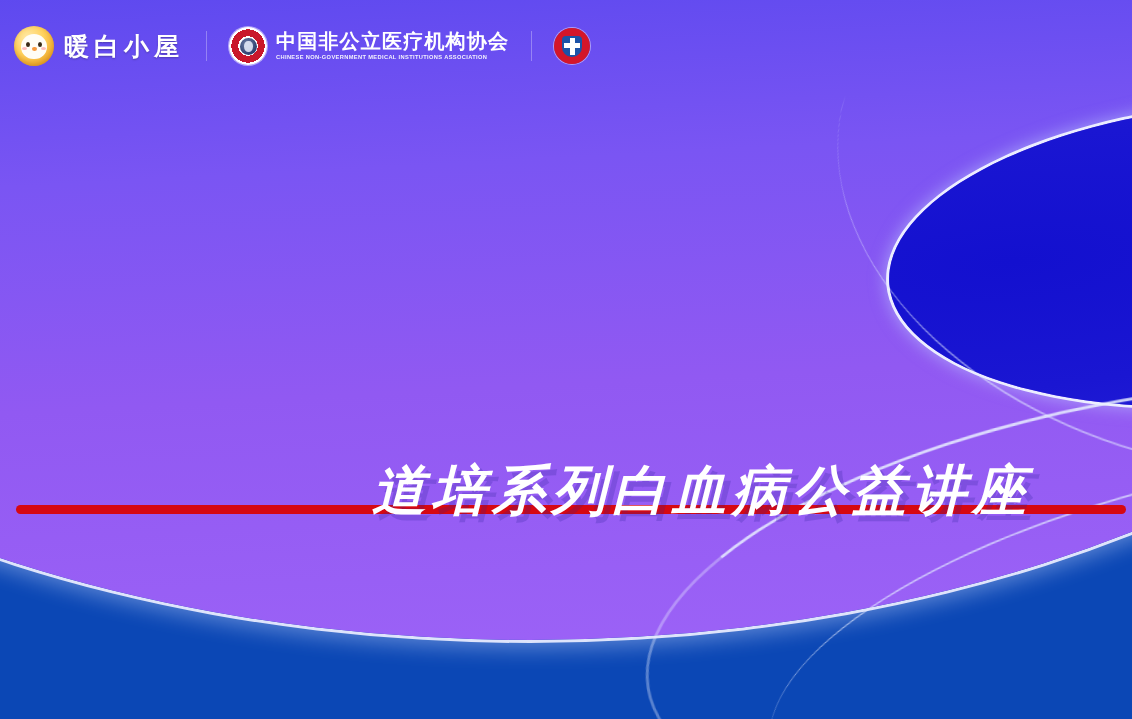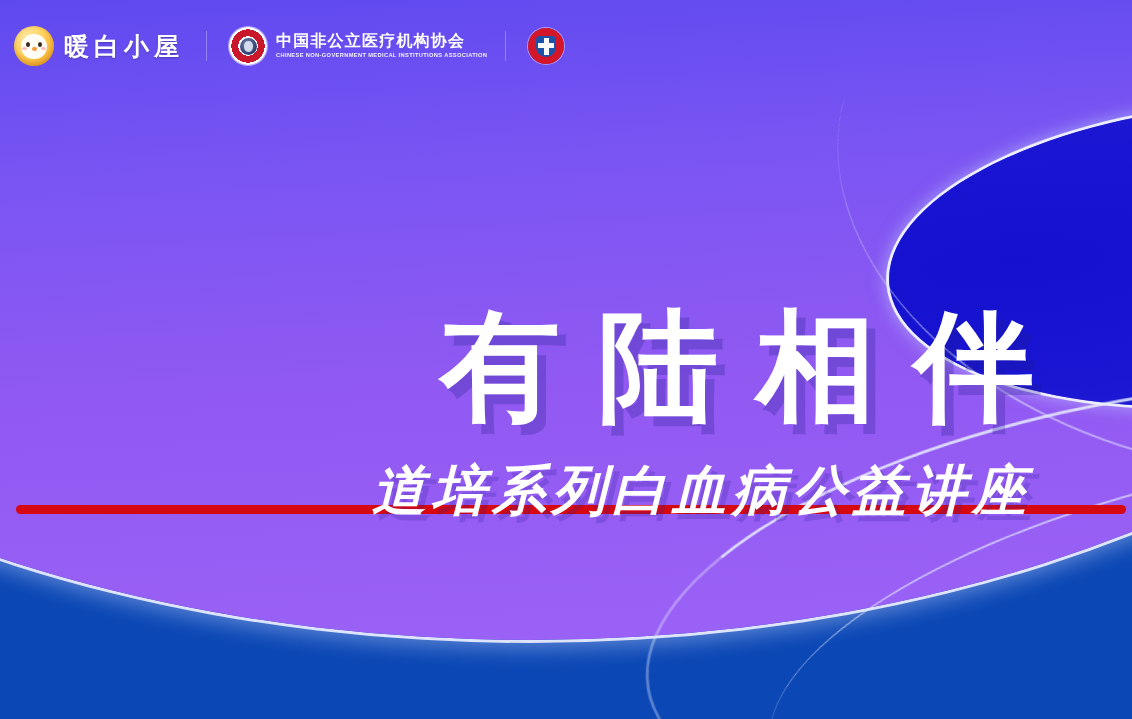--- a/index.html
+++ b/index.html
@@ -227,21 +227,21 @@
     background: #e9eefc;
     border-radius: 45% 45% 50% 50%;
     opacity: .85;
   }
   .cnmia-text {
     margin-left: 9px;
     line-height: 1.05;
   }
   .cnmia-cn {
     color: #ffffff;
-    font-size: 16px;
+    font-size: 20px;
     font-weight: 700;
     letter-spacing: 1.2px;
     white-space: nowrap;
   }
   .cnmia-en {
     color: rgba(255,255,255,0.92);
     font-size: 5.6px;
     font-weight: 700;
     letter-spacing: 0.35px;
     white-space: nowrap;
@@ -404,18 +404,17 @@
       <div class="ldp-mark">
         <div class="ldp-shield">
           <div class="ldp-cross-v"></div>
           <div class="ldp-cross-h"></div>
         </div>
       </div>
     </div>
 
   </div>
 
-  <div class="headline headline-line-2">有陆相伴</div>
 
   <div class="red-rule"></div>
   <div class="subtitle">道培系列白血病公益讲座</div>
 
 </div>
 
 </body></html>

